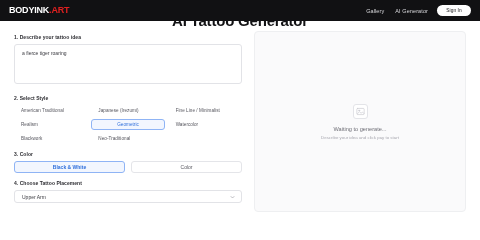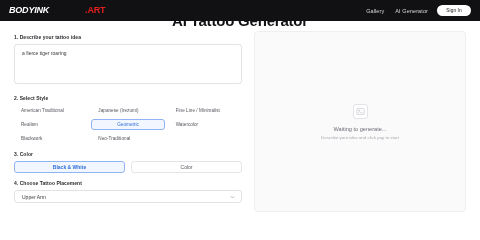--- a/index.html
+++ b/index.html
@@ -32,22 +32,22 @@
     z-index: 5;
   }
 
   .logo {
     font-size: 9px;
     font-weight: bold;
     letter-spacing: -0.2px;
     white-space: nowrap;
     line-height: 1;
   }
-  .logo-main { color: #ffffff; font-style: italic; }
-  .logo-accent { color: #e02020; padding-left: 36px; }
+  .logo-main { color: #ffffff; }
+  .logo-accent { color: #e02020; }
 
   .header-spacer { flex: 1; }
 
   .nav {
     display: flex;
     align-items: center;
     gap: 11px;
     margin-right: 9px;
   }
   .nav-link {

